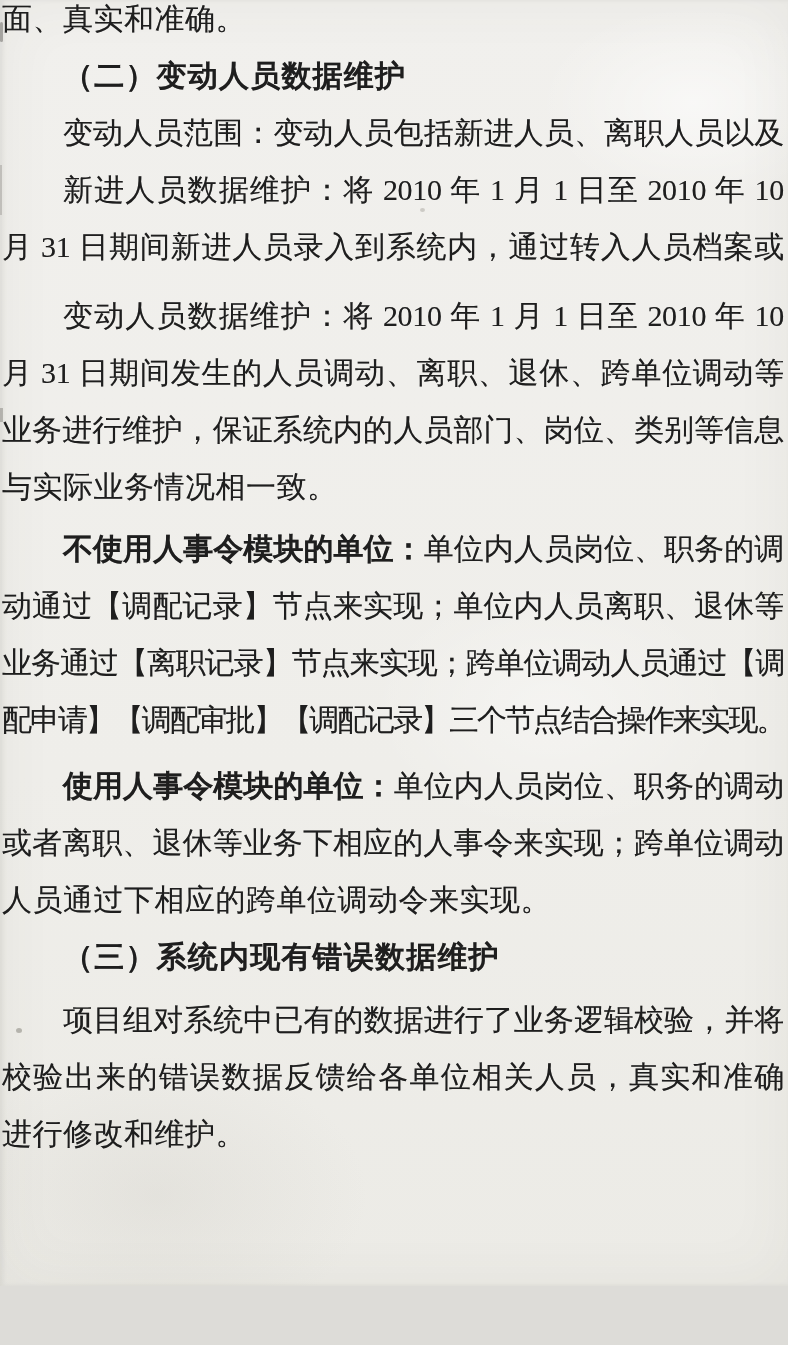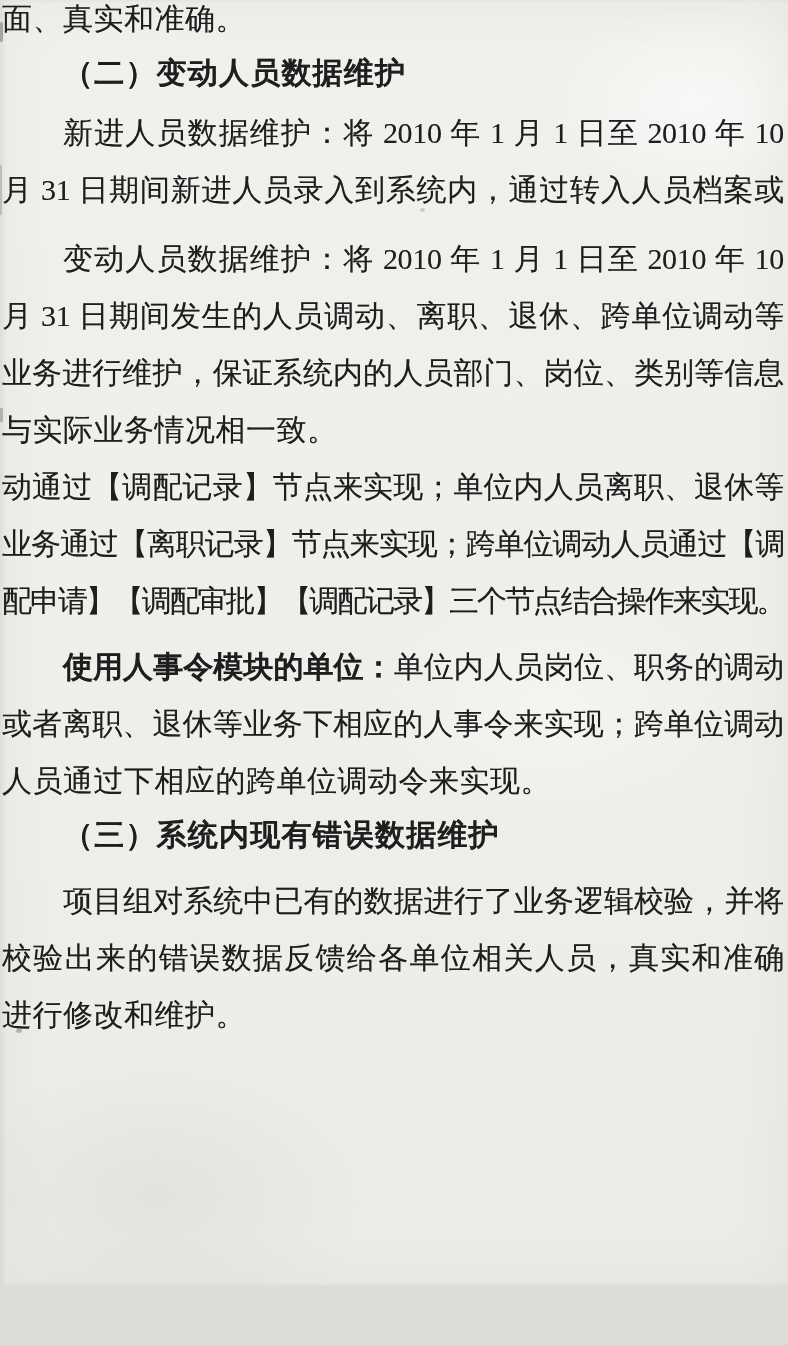--- a/index.html
+++ b/index.html
@@ -32,21 +32,21 @@
     text-align:justify;
     text-align-last:justify;
     text-justify:inter-character;
     letter-spacing:-0.3px;
   }
   .t1{letter-spacing:-1.4px;}
   .t2{letter-spacing:-2.4px;}
   .ind{text-indent:61px;}
   .h{
     font-weight:700;
-    font-family:Liberation Mono, monospace;
+    font-family:Liberation Serif, serif;
     letter-spacing:1.2px;
     text-shadow:0 0 0.6px rgba(20,20,20,0.5);
   }
   .lead{
     font-weight:700;
     font-family:"Liberation Sans","DejaVu Sans",sans-serif;
     text-shadow:0 0 0.6px rgba(20,20,20,0.5);
   }
   .mt12{margin-top:12px}
   .mt5{margin-top:5px}
@@ -71,29 +71,31 @@
 </head>
 <body>
 
 <div class="page">
 
   <div class="content">
     <div class="ln"><span>面、真实和准确。</span></div>
 
     <div class="ln h ind"><span>（二）变动人员数据维护</span></div>
 
+    <div class="ln ind just"><span>变动人员范围：变动人员包括新进人员、离职人员以及</span></div>
 
     <div class="ln ind just"><span>新进人员数据维护：将 2010 年 1 月 1 日至 2010 年 10</span></div>
     <div class="ln just"><span>月 31 日期间新进人员录入到系统内，通过转入人员档案或</span></div>
 
     <div class="ln ind just mt12"><span>变动人员数据维护：将 2010 年 1 月 1 日至 2010 年 10</span></div>
     <div class="ln just"><span>月 31 日期间发生的人员调动、离职、退休、跨单位调动等</span></div>
     <div class="ln just"><span>业务进行维护，保证系统内的人员部门、岗位、类别等信息</span></div>
     <div class="ln"><span>与实际业务情况相一致。</span></div>
 
+    <div class="ln ind just mt5"><span class="lead">不使用人事令模块的单位：</span><span>单位内人员岗位、职务的调</span></div>
     <div class="ln just"><span>动通过【调配记录】节点来实现；单位内人员离职、退休等</span></div>
     <div class="ln just t1"><span>业务通过【离职记录】节点来实现；跨单位调动人员通过【调</span></div>
     <div class="ln just t2"><span>配申请】【调配审批】【调配记录】三个节点结合操作来实现。</span></div>
 
     <div class="ln ind just mt9"><span class="lead">使用人事令模块的单位：</span><span>单位内人员岗位、职务的调动</span></div>
     <div class="ln just"><span>或者离职、退休等业务下相应的人事令来实现；跨单位调动</span></div>
     <div class="ln"><span>人员通过下相应的跨单位调动令来实现。</span></div>
 
     <div class="ln h ind"><span>（三）系统内现有错误数据维护</span></div>
 

